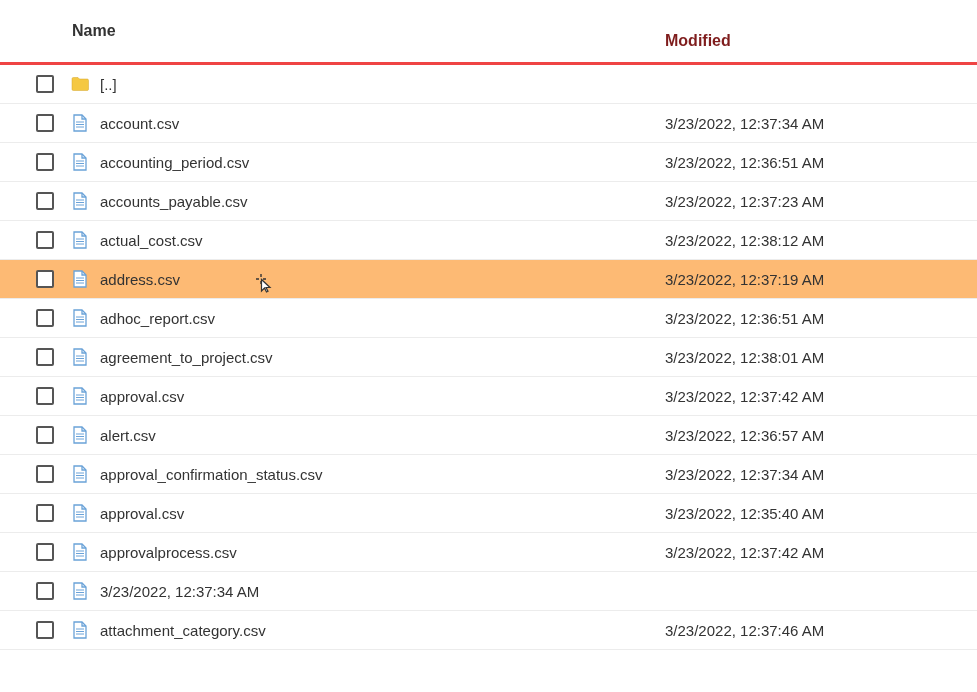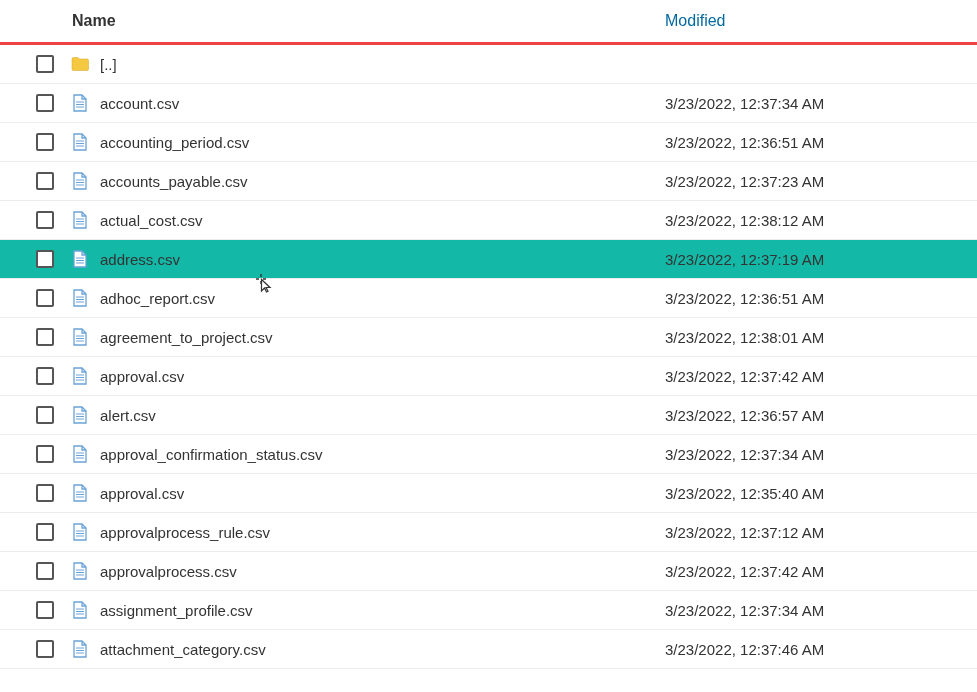--- a/index.html
+++ b/index.html
@@ -21,34 +21,35 @@
     .col-check { width: 38px; padding-left: 36px; }
     .col-name {
       flex: 1;
       padding-left: 34px;
       font-weight: 600;
       font-size: 16px;
       color: #333;
     }
     .col-modified {
       width: 320px;
-      font-weight: 400;
+      font-weight: 700;
       font-size: 16px;
-      color: #0369a1;
+      color: #7f1d1d;
       padding-left: 8px;
+      margin-top: 20px;
     }
     .file-row {
       display: flex;
       align-items: center;
       height: 39px;
       border-bottom: 1px solid #ececec;
       padding-left: 36px;
     }
     .file-row.hovered {
-      background: #14b8a6;
+      background: #fdba74;
     }
     .checkbox {
       width: 18px;
       height: 18px;
       border: 2px solid #555;
       border-radius: 2px;
       background: #fff;
       cursor: pointer;
       flex-shrink: 0;
     }
@@ -261,49 +262,34 @@
         <div class="checkbox"></div>
         <div class="icon-wrap">
           <svg width="16" height="18" viewBox="0 0 16 18">
   <path d="M2 1 L10 1 L14 5 L14 17 L2 17 Z" fill="#fff" stroke="#6aa2d8" stroke-width="1.3"></path>
   <path d="M10 1 L10 5 L14 5" fill="none" stroke="#6aa2d8" stroke-width="1.3"></path>
   <line x1="4" y1="8" x2="12" y2="8" stroke="#6aa2d8" stroke-width="1"></line>
   <line x1="4" y1="10.5" x2="12" y2="10.5" stroke="#6aa2d8" stroke-width="1"></line>
   <line x1="4" y1="13" x2="12" y2="13" stroke="#6aa2d8" stroke-width="1"></line>
 </svg>
         </div>
-        <div class="name-text">approvalprocess_rule.csv</div>
-        <div class="modified-text">3/23/2022, 12:37:12 AM</div>
-      </div>
-      <div class="file-row">
-        <div class="checkbox"></div>
-        <div class="icon-wrap">
-          <svg width="16" height="18" viewBox="0 0 16 18">
-  <path d="M2 1 L10 1 L14 5 L14 17 L2 17 Z" fill="#fff" stroke="#6aa2d8" stroke-width="1.3"></path>
-  <path d="M10 1 L10 5 L14 5" fill="none" stroke="#6aa2d8" stroke-width="1.3"></path>
-  <line x1="4" y1="8" x2="12" y2="8" stroke="#6aa2d8" stroke-width="1"></line>
-  <line x1="4" y1="10.5" x2="12" y2="10.5" stroke="#6aa2d8" stroke-width="1"></line>
-  <line x1="4" y1="13" x2="12" y2="13" stroke="#6aa2d8" stroke-width="1"></line>
-</svg>
-        </div>
         <div class="name-text">approvalprocess.csv</div>
         <div class="modified-text">3/23/2022, 12:37:42 AM</div>
       </div>
       <div class="file-row">
         <div class="checkbox"></div>
         <div class="icon-wrap">
           <svg width="16" height="18" viewBox="0 0 16 18">
   <path d="M2 1 L10 1 L14 5 L14 17 L2 17 Z" fill="#fff" stroke="#6aa2d8" stroke-width="1.3"></path>
   <path d="M10 1 L10 5 L14 5" fill="none" stroke="#6aa2d8" stroke-width="1.3"></path>
   <line x1="4" y1="8" x2="12" y2="8" stroke="#6aa2d8" stroke-width="1"></line>
   <line x1="4" y1="10.5" x2="12" y2="10.5" stroke="#6aa2d8" stroke-width="1"></line>
   <line x1="4" y1="13" x2="12" y2="13" stroke="#6aa2d8" stroke-width="1"></line>
 </svg>
         </div>
-        <div class="name-text">assignment_profile.csv</div>
         <div class="modified-text">3/23/2022, 12:37:34 AM</div>
       </div>
       <div class="file-row">
         <div class="checkbox"></div>
         <div class="icon-wrap">
           <svg width="16" height="18" viewBox="0 0 16 18">
   <path d="M2 1 L10 1 L14 5 L14 17 L2 17 Z" fill="#fff" stroke="#6aa2d8" stroke-width="1.3"></path>
   <path d="M10 1 L10 5 L14 5" fill="none" stroke="#6aa2d8" stroke-width="1.3"></path>
   <line x1="4" y1="8" x2="12" y2="8" stroke="#6aa2d8" stroke-width="1"></line>
   <line x1="4" y1="10.5" x2="12" y2="10.5" stroke="#6aa2d8" stroke-width="1"></line>

